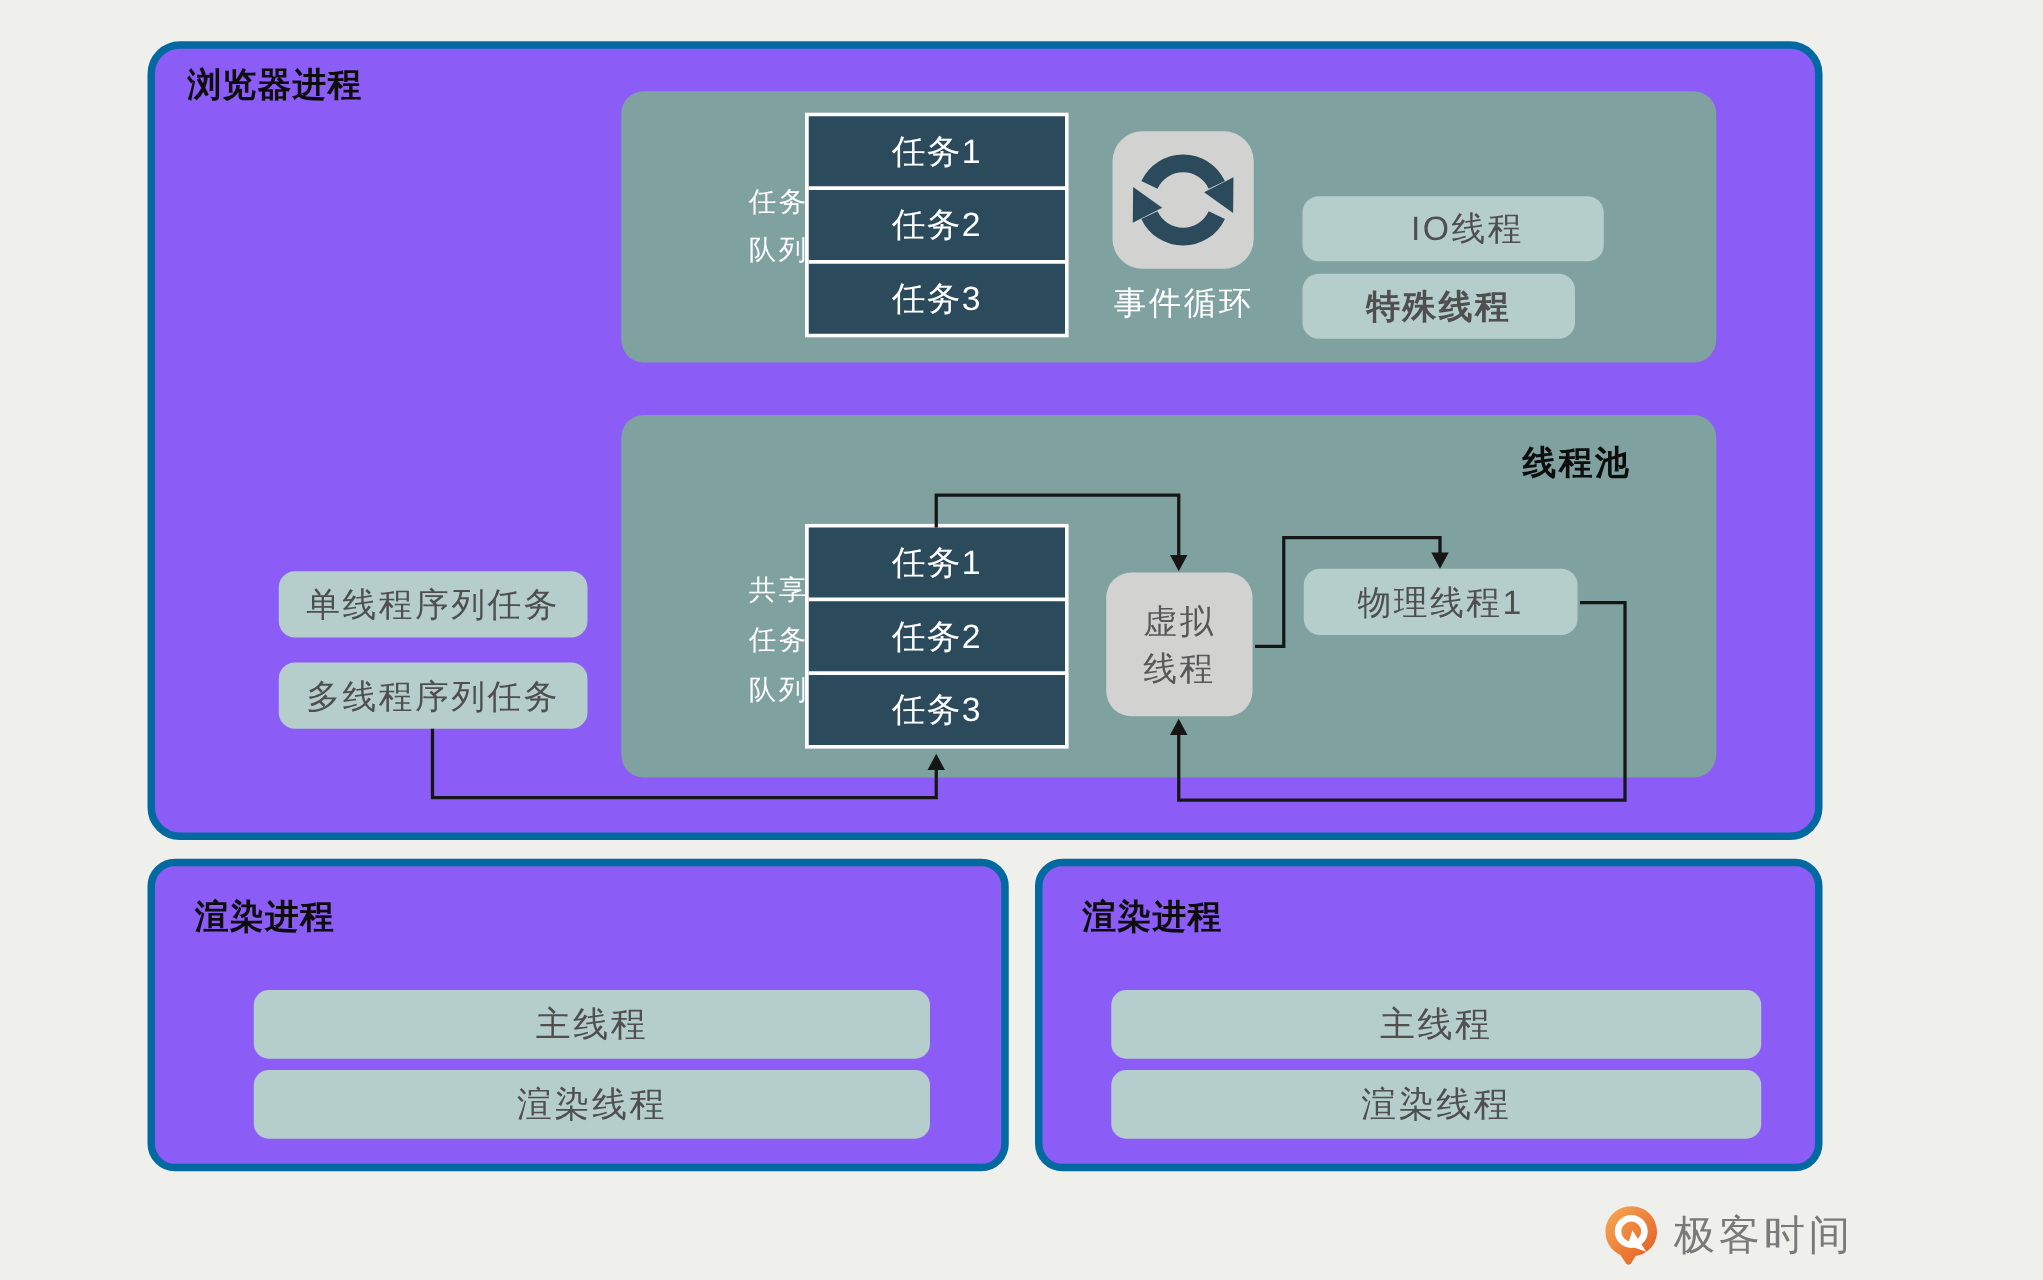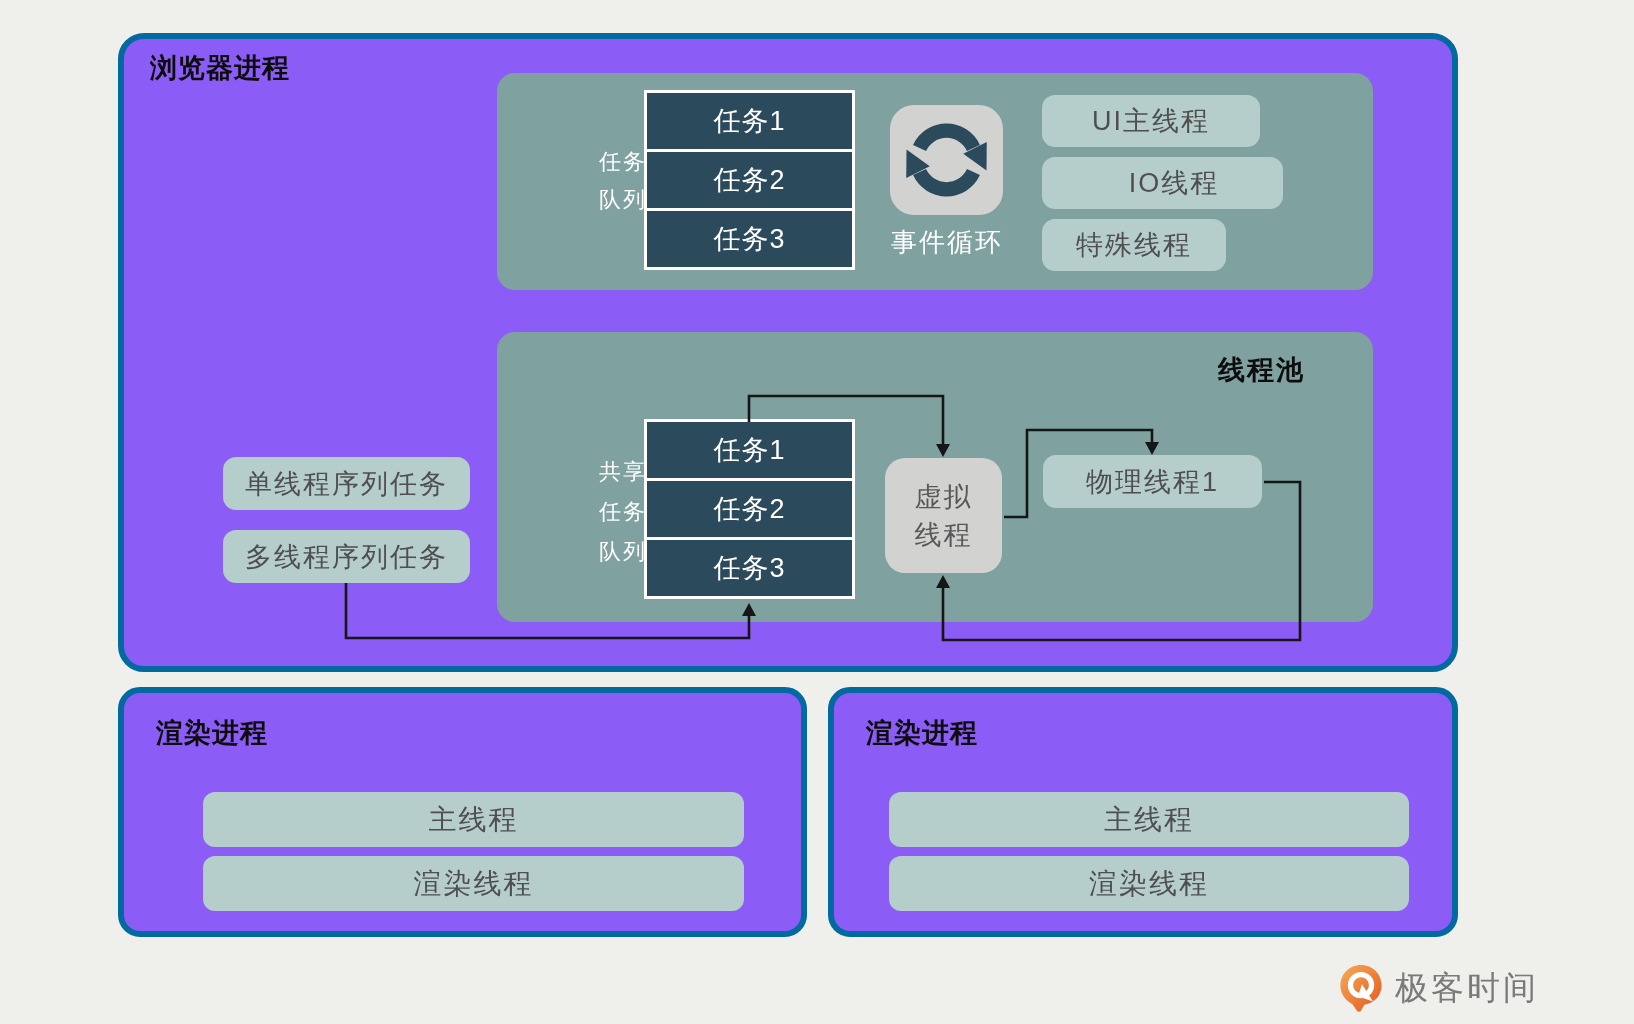--- a/index.html
+++ b/index.html
@@ -42,21 +42,21 @@
   }
   .pool-title{
     position:absolute;font-size:27px;font-weight:700;color:#0d0d0d;letter-spacing:2px;
   }
   .vt-text{
     width:100%;height:100%;display:flex;flex-direction:column;align-items:center;justify-content:center;
     color:#585858;font-size:27px;font-weight:500;line-height:38px;letter-spacing:2px;
   }
   #arrows{position:absolute;left:0;top:0;pointer-events:none;}
   #footer{
-    position:absolute;left:1338px;top:963px;display:flex;align-items:center;gap:11px;
+    position:absolute;left:1282px;top:963px;display:flex;align-items:center;gap:11px;
   }
   #footer .logo-text{
     font-size:33px;color:#7a7a7a;font-weight:500;letter-spacing:3px;
   }
 </style>
 </head>
 <body>
 
 <div class="proc-box" style="left:118px;top:33px;width:1340px;height:639px;">
 </div>
@@ -80,23 +80,22 @@
       <g stroke="#2b4a5c" stroke-width="13" fill="none">
         <path d="M 25.5 39 A 27 27 0 0 1 74.5 39"></path>
         <path d="M 74.5 61 A 27 27 0 0 1 25.5 61"></path>
       </g>
       <polygon points="0,-14 12,9 -12,9" fill="#2b4a5c" transform="translate(80,47) rotate(153)"></polygon>
       <polygon points="0,-14 12,9 -12,9" fill="#2b4a5c" transform="translate(20,53) rotate(-27)"></polygon>
     </svg>
   </div>
   <div class="white-label" style="left:355px;top:152px;width:190px;">事件循环</div>
 
-  <div class="pill" style="left:545px;top:22px;width:218px;height:52px;">UI主线程</div>
   <div class="pill" style="left:545px;top:84px;width:218px;height:52px;padding-left:23px;">IO线程</div>
-  <div class="pill" style="left:545px;top:146px;width:184px;height:52px;">特殊线程</div>
+  <div class="pill" style="left:545px;top:146px;width:218px;height:52px;font-weight:bold;">特殊线程</div>
 </div>
 
 <div class="panel" style="left:497px;top:332px;width:876px;height:290px;">
 
   <div class="pool-title" style="right:68px;top:20px;">线程池</div>
 
   <div class="panel-label" style="left:0;top:120px;width:150px;line-height:40px;">
     <div>共享</div>
     <div>任务</div>
     <div>队列</div>

